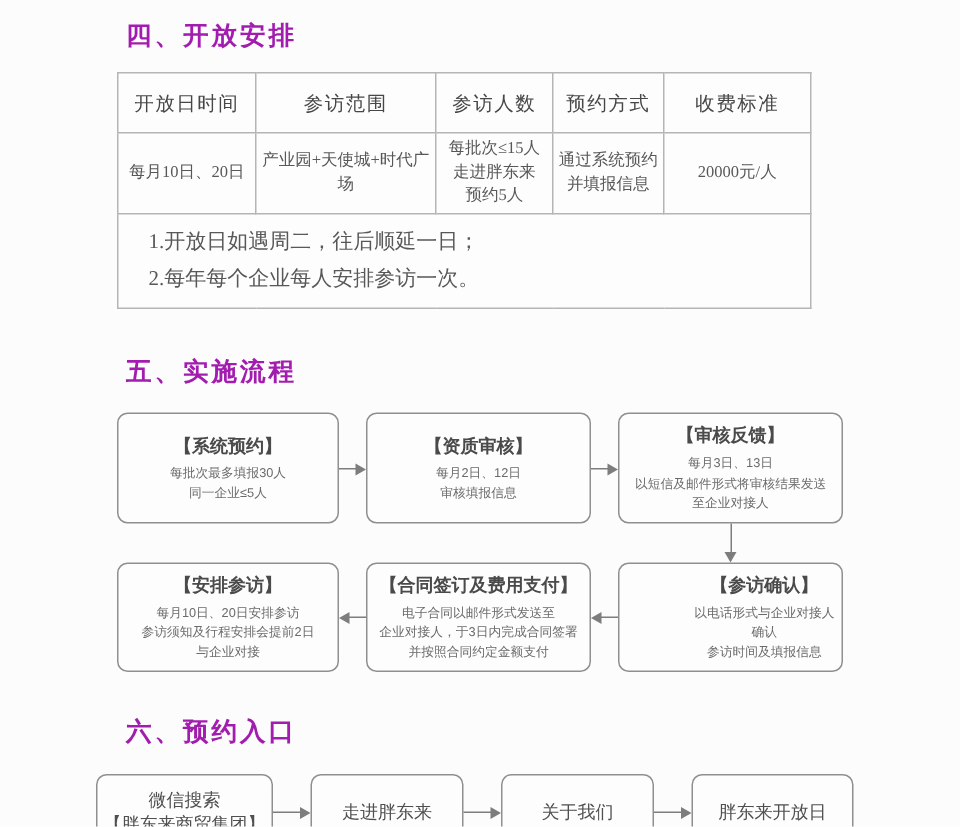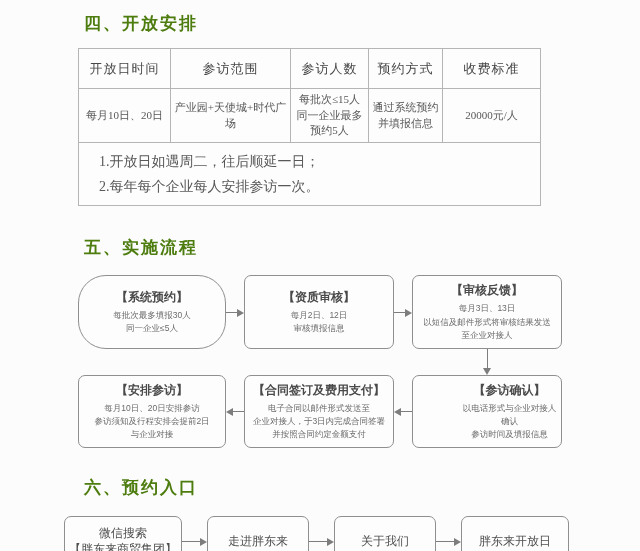--- a/index.html
+++ b/index.html
@@ -2,21 +2,21 @@
 <html><head>
 <meta charset="utf-8">
 <style>
   * { margin:0; padding:0; box-sizing:border-box; }
   body { font-family: "Liberation Sans", "DejaVu Sans", sans-serif; background:#ffffff; }
   .page {
     width:640px; height:551px; background:#fcfcfc; position:relative;
     overflow:hidden; color:#4a4a4a;
   }
   .sec-title {
-    font-size:17px; font-weight:bold; color:#4d7c0f; letter-spacing:2px;
+    font-size:17px; font-weight:bold; color:#a21caf; letter-spacing:2px;
     margin-left:84px;
   }
   .t1 { padding-top:12px; }
   .t2 { margin-top:30px; }
   .t3 { margin-top:28px; }
 
   
   table.open-table {
     border-collapse:collapse; margin:13px 0 0 78px; width:462px;
     table-layout:fixed; background:#fdfdfd;
@@ -96,40 +96,40 @@
       <th>开放日时间</th>
       <th>参访范围</th>
       <th>参访人数</th>
       <th>预约方式</th>
       <th>收费标准</th>
     </tr>
     <tr>
       <td class="data-cell">每月10日、20日</td>
       <td class="data-cell">产业园+天使城+时代广场</td>
       <td class="data-cell">每批次≤15人
-同一企业最多
+走进胖东来
 预约5人</td>
       <td class="data-cell">通过系统预约
 并填报信息</td>
       <td class="data-cell">20000元/人</td>
     </tr>
     <tr>
       <td class="notes-cell" colspan="5">
         <div class="note-line">1.开放日如遇周二，往后顺延一日；</div>
         <div class="note-line">2.每年每个企业每人安排参访一次。</div>
       </td>
     </tr>
   </tbody>
     </table>
 
   <div class="sec-title t2">五、实施流程</div>
 
   <div class="flow5">
 
-    <div class="fbox" style="grid-column:1;grid-row:1;border-radius:28px;">
+    <div class="fbox" style="grid-column:1;grid-row:1;">
       <div class="fbox-title">【系统预约】</div>
       <div class="fbox-line">每批次最多填报30人</div>
       <div class="fbox-line">同一企业≤5人</div>
     </div>
     <div class="harrow right" style="grid-column:2;grid-row:1;">
         <div class="shaft"></div>
       </div>
     <div class="fbox" style="grid-column:3;grid-row:1;">
       <div class="fbox-title">【资质审核】</div>
       <div class="fbox-line">每月2日、12日</div>

